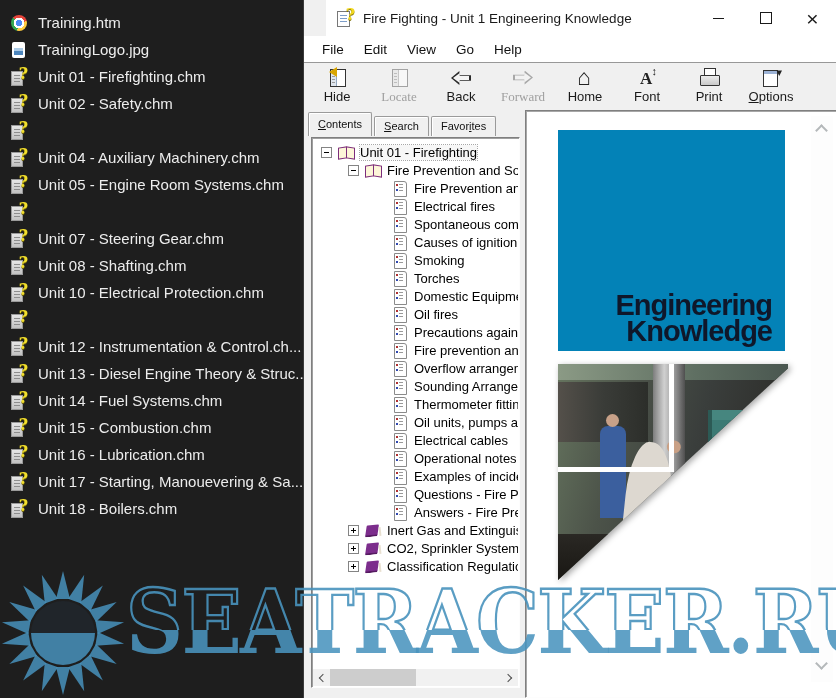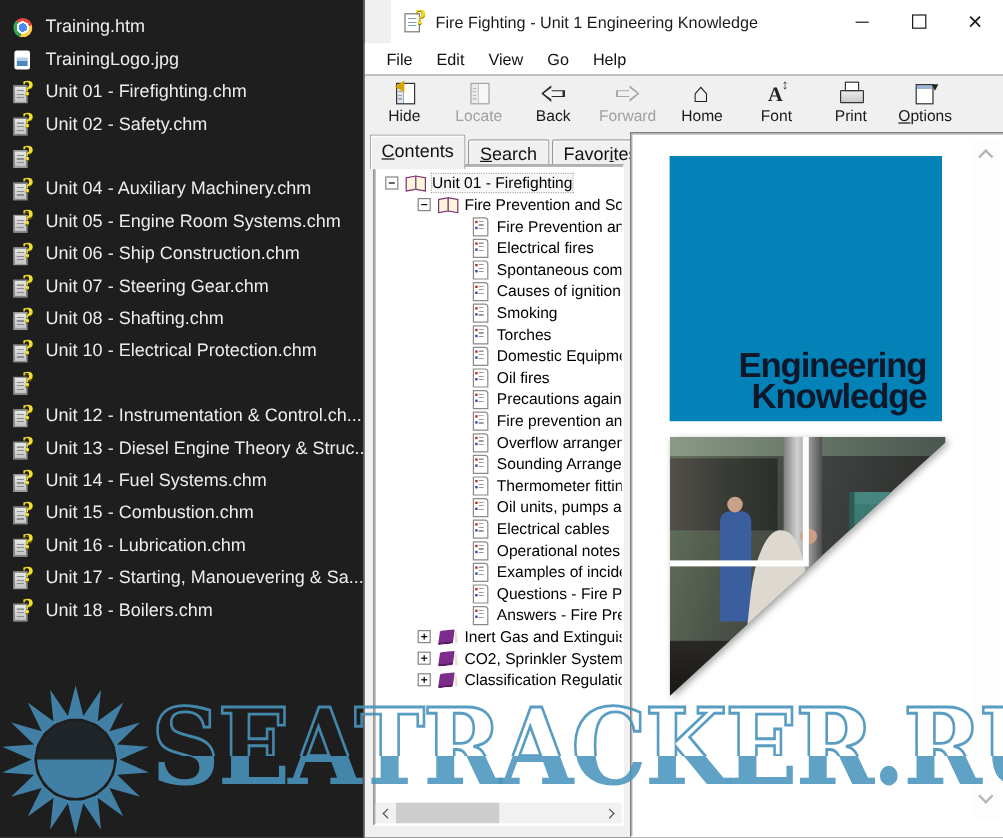--- a/index.html
+++ b/index.html
@@ -36,21 +36,21 @@
   .ctl { width:47px; height:36px; display:flex; align-items:center; justify-content:center; cursor:default; }
   .ctl-min::before { content:''; width:11px; height:1px; background:#1a1a1a; }
   .ctl-max::before { content:''; width:10px; height:10px; border:1px solid #1a1a1a; }
   .ctl-close::before { content:'×'; font-size:21px; font-weight:300; color:#1a1a1a; line-height:1; }
 
   .menubar { position:absolute; left:0; top:36px; right:0; height:27px; background:#fff; display:flex; align-items:flex-end; padding-left:8px; border-bottom:1px solid #989898; font-size:13.5px; color:#111; }
   .menu-item { padding:0 10px; height:100%; display:flex; align-items:center; cursor:default; }
 
   .toolbar { position:absolute; left:0; top:64px; right:0; height:44px; background:#f0f0f0; display:flex; padding-left:2px; }
   .tb-btn { width:62px; height:44px; display:flex; flex-direction:column; align-items:center; justify-content:center; font-size:13px; color:#1a1a1a; cursor:default; }
-  .tb-btn.enabled-false { color:#a0a0a0; }
+  .tb-btn.enabled-false { color:#a0a0a0;font-family:Liberation Serif, serif; }
   .tb-ico { width:22px; height:20px; position:relative; margin-bottom:1px; }
   
   .icon-hide .tb-ico::before, .icon-locate .tb-ico::before { content:''; position:absolute; left:4px; top:1px; width:14px; height:16px; border:1px solid #333;
      background: repeating-linear-gradient(180deg,#9a9a9a 0 1px, rgba(0,0,0,0) 1px 3px) 1px 3px / 3px 10px no-repeat,
                  linear-gradient(90deg,#dfe6ef 0 5px,#93a7c0 5px 6px,#fff 6px); }
   .icon-hide .tb-ico::after { content:''; position:absolute; left:-2px; top:-1px; border:5px solid rgba(0,0,0,0); border-right:8px solid #d9a500; }
   .icon-locate .tb-ico::before { border-color:#a3a3a3;
      background: repeating-linear-gradient(180deg,#bdbdbd 0 1px, rgba(0,0,0,0) 1px 3px) 1px 3px / 3px 10px no-repeat,
                  linear-gradient(90deg,#e9e9e9 0 5px,#c6c6c6 5px 6px,#f7f7f7 6px); }
   
@@ -68,21 +68,21 @@
   .icon-font .tb-ico::after { content:'↕'; position:absolute; right:1px; top:-3px; font-size:11px; color:#222; }
   .icon-print .tb-ico::before { content:''; position:absolute; left:6px; top:0; width:10px; height:7px; background:#fff; border:1px solid #333; }
   .icon-print .tb-ico::after { content:''; position:absolute; left:2px; top:7px; width:18px; height:9px; background:linear-gradient(#ececec,#c9c9c9); border:1px solid #333; border-radius:1px; }
   .icon-options .tb-ico::before { content:''; position:absolute; left:3px; top:2px; width:13px; height:15px; border:1px solid #333;
      background:linear-gradient(#9db3d6 0 3px,#fff 3px); }
   .icon-options .tb-ico::after { content:'▾'; position:absolute; right:0; top:-2px; font-size:11px; color:#222; }
   .tb-btn u, .tab u, .menu-item u { text-decoration:underline; }
 
   
   .nav-panel { position:absolute; left:0; top:108px; width:221px; bottom:0; background:#f0f0f0; }
-  .tabs { position:absolute; left:4px; top:4px; display:flex; align-items:flex-end; font-size:15px; color:#111; }
+  .tabs { position:absolute; left:4px; top:4px; display:flex; align-items:flex-end; font-size:11px; color:#111; }
   .tab { padding:3px 9px 4px 9px; background:#f0f0f0; border:1px solid #9a9a9a; border-bottom:none; margin-right:2px;
      box-shadow: inset 1px 1px 0 #fff; border-radius:2px 2px 0 0; cursor:default; }
   .tab.active-true { padding-top:5px; padding-bottom:6px; position:relative; z-index:2; }
   .tree-panel { position:absolute; left:7px; top:29px; width:209px; height:551px; background:#fff;
      border:1px solid; border-color:#7f7f7f #fdfdfd #fdfdfd #7f7f7f; box-shadow:inset 1px 1px 0 rgba(80,80,80,.55); overflow:hidden; }
   .tree-rows { position:absolute; left:1px; top:5px; right:1px; bottom:18px; overflow:hidden; }
   .tree-row { display:flex; align-items:center; height:18px; font-size:13px; color:#000; white-space:nowrap; cursor:default; }
   .level-0 { padding-left:8px; } .level-1 { padding-left:35px; } .level-2 { padding-left:62px; }
   .t-exp { width:11px; height:11px; border:1px solid #848484; background:#fff; position:relative; flex:none; margin-right:6px; }
   .t-exp::before { content:''; position:absolute; left:2px; right:2px; top:4px; height:1px; background:#000; }
@@ -164,21 +164,20 @@
     <div class="file-row icon-chm">
       <span class="fi"></span>
       <span>Unit 04 - Auxiliary Machinery.chm</span>
     </div>
     <div class="file-row icon-chm">
       <span class="fi"></span>
       <span>Unit 05 - Engine Room Systems.chm</span>
     </div>
     <div class="file-row icon-chm">
       <span class="fi"></span>
-      <span>Unit 06 - Ship Construction.chm</span>
     </div>
     <div class="file-row icon-chm">
       <span class="fi"></span>
       <span>Unit 07 - Steering Gear.chm</span>
     </div>
     <div class="file-row icon-chm">
       <span class="fi"></span>
       <span>Unit 08 - Shafting.chm</span>
     </div>
     <div class="file-row icon-chm">

